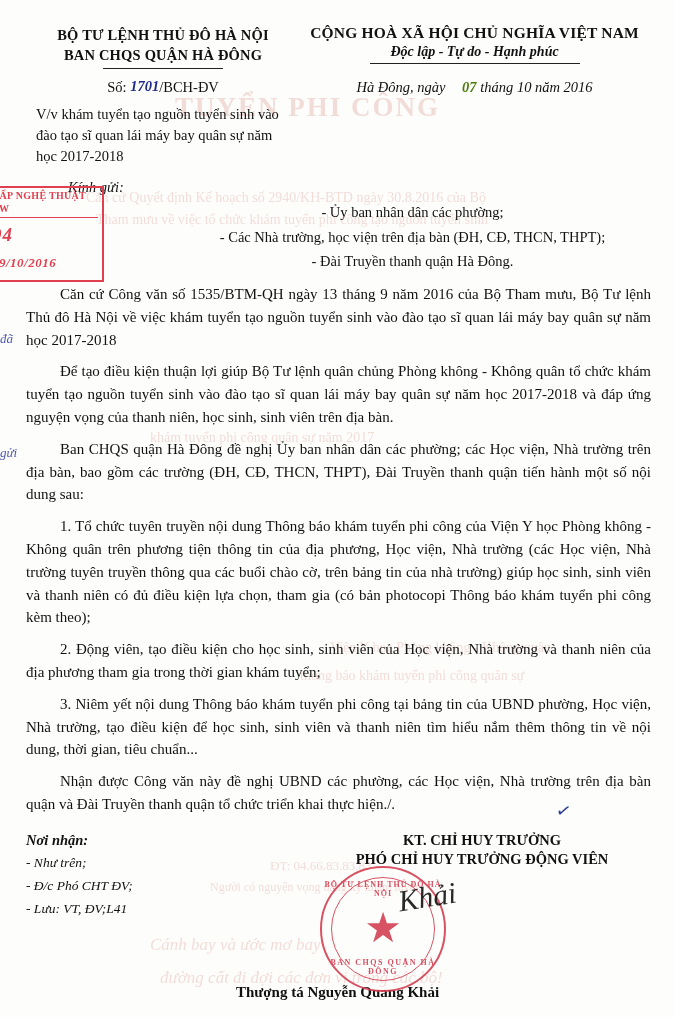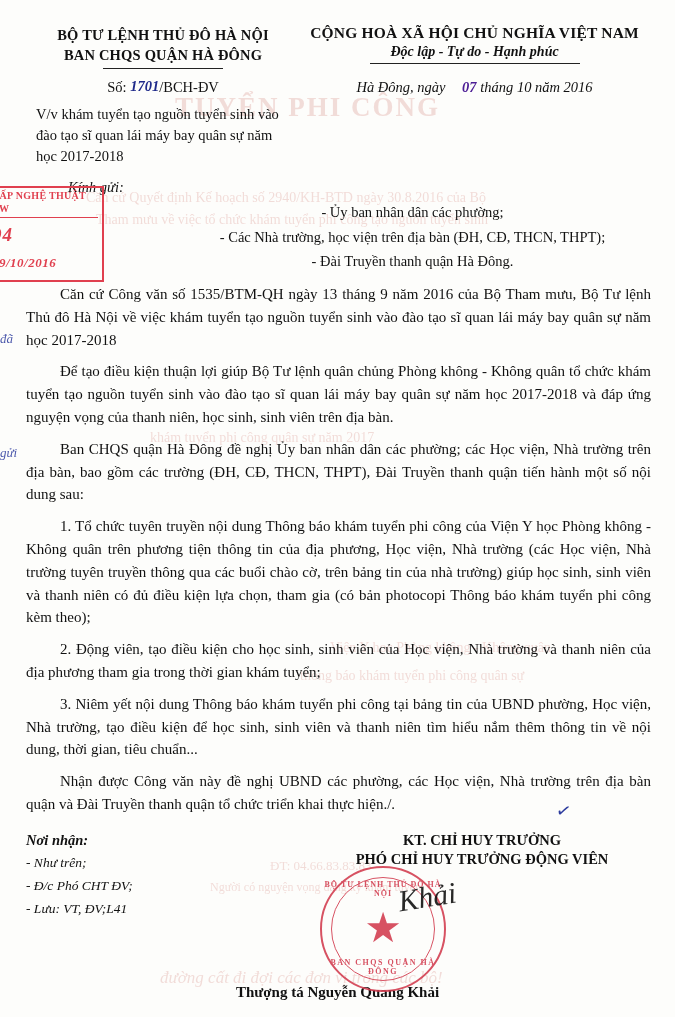--- a/index.html
+++ b/index.html
@@ -87,21 +87,21 @@
     font-family: "Liberation Serif", serif;
     font-style: italic;
     color: #1f2a8a;
     font-weight: bold;
     position: relative;
     top: -1px;
     margin-top: 46px;
   }
   .handdate {
     font-style: italic;
-    color: #4c1d95;
+    color: #4d7c0f;
     font-weight: bold;
     padding-left: 13px;
   }
 
   
   .subject {
     width: 250px;
     margin-left: 36px;
     margin-top: 8px;
     font-size: 14.5px;
@@ -363,20 +363,21 @@
 <div id="page">
 
   <div class="ghost ghost-sub">TUYỂN PHI CÔNG</div>
   <div class="ghost ghost-l1">Căn cứ Quyết định Kế hoạch số 2940/KH-BTD ngày 30.8.2016 của Bộ</div>
   <div class="ghost ghost-l2">Tham mưu về việc tổ chức khám tuyển phi công tạo nguồn tuyển sinh</div>
   <div class="ghost ghost-l3">khám tuyển phi công quân sự năm 2017</div>
   <div class="ghost ghost-l5">thông báo khám tuyển phi công quân sự</div>
   <div class="ghost ghost-l4">Viện Y học Phòng không - Không quân</div>
   <div class="ghost ghost-l9">ĐT: 04.66.83.83.83</div>
   <div class="ghost ghost-l6">Người có nguyện vọng đăng ký khám tuyển</div>
+  <div class="ghost ghost-l7">Cánh bay và ước mơ bay</div>
   <div class="ghost ghost-l8">đường cất đi đợi các đơn vị trong các bộ!</div>
 
   <div class="header">
     <div class="header-left">
       <div class="org-line1">BỘ TƯ LỆNH THỦ ĐÔ HÀ NỘI</div>
       <div class="org-line2">BAN CHQS QUẬN HÀ ĐÔNG</div>
       <div class="rule-short"></div>
     </div>
     <div class="header-right">
       <div class="natl-line1">CỘNG HOÀ XÃ HỘI CHỦ NGHĨA VIỆT NAM</div>

